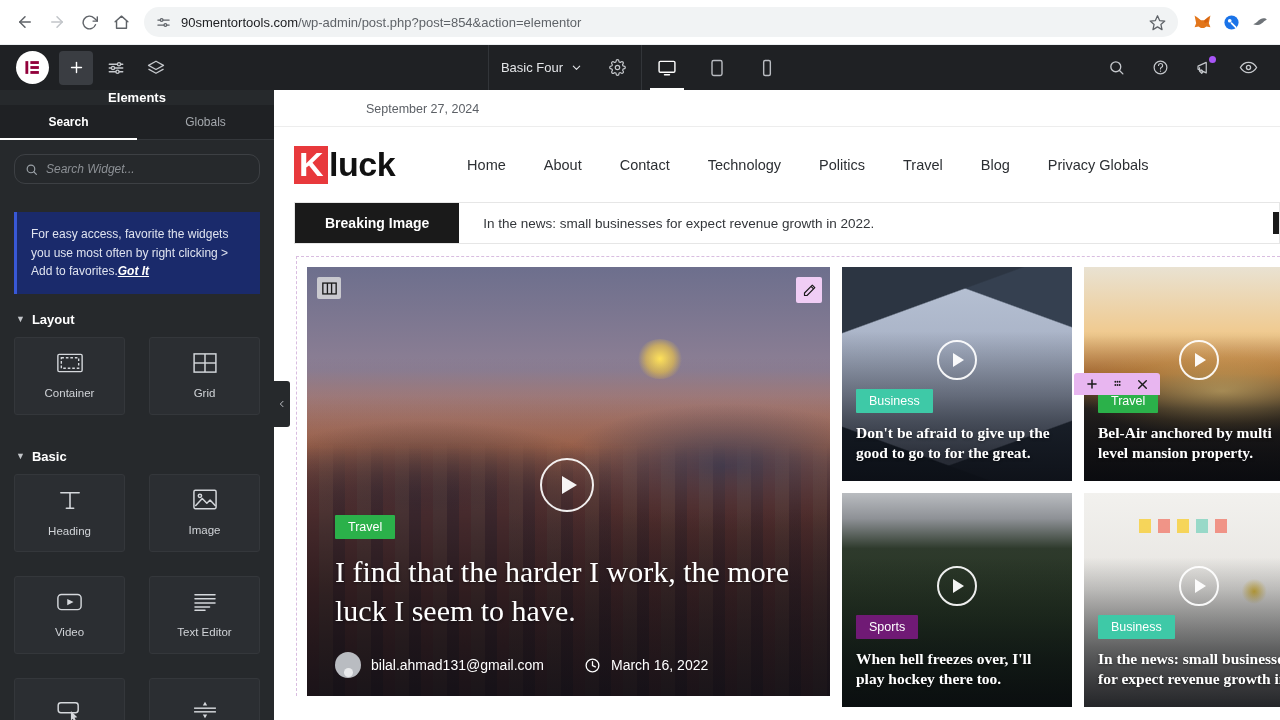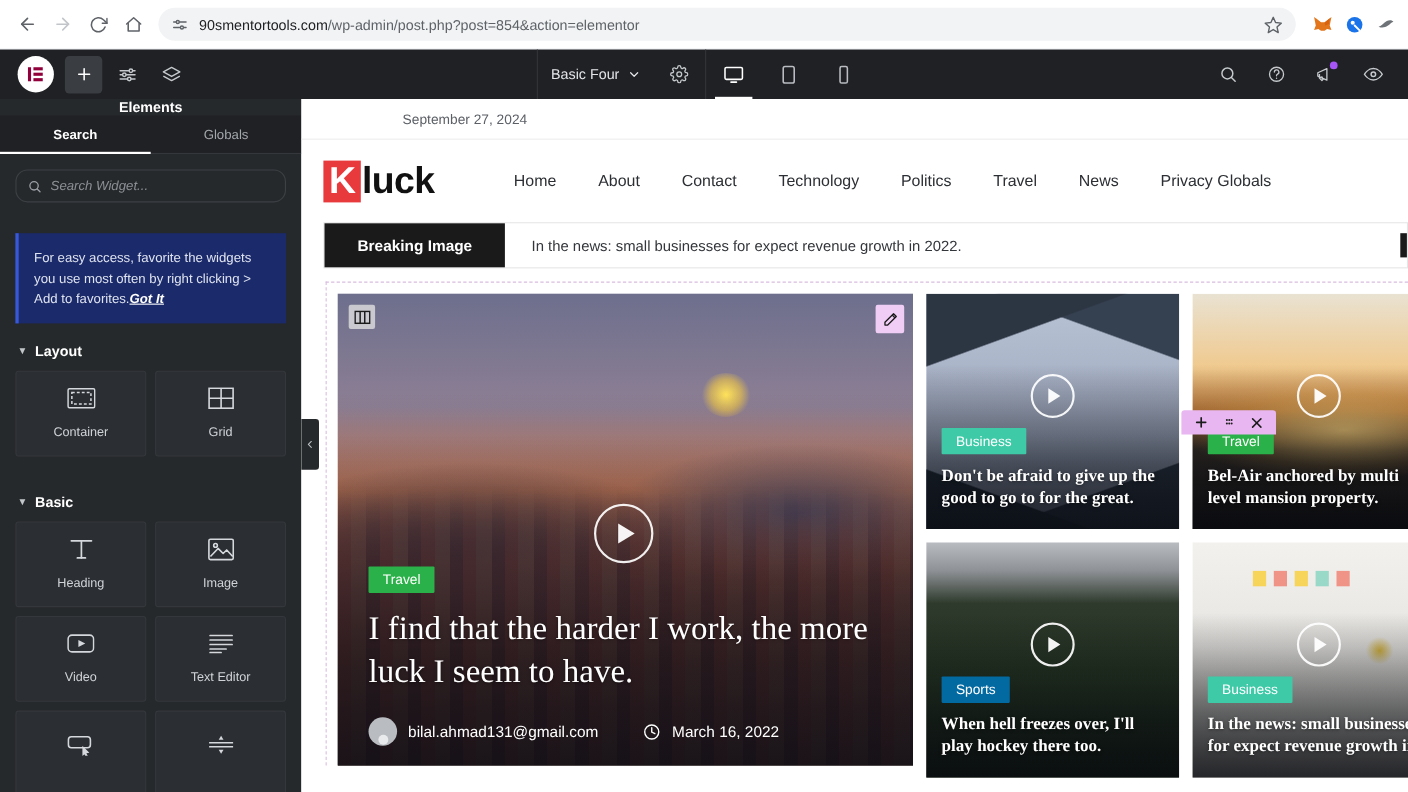--- a/index.html
+++ b/index.html
@@ -192,21 +192,21 @@
   .notice b { font-weight: bold; font-style: italic; text-decoration: underline; color:#fff; }
   .section-head {
     display: flex; align-items: center; gap: 7px;
     font-size: 13px; font-weight: bold; color: #ffffff;
     padding: 18px 16px 10px 16px;
   }
   .caret { font-size: 9px; color: #c2c5c9; }
   .widget-grid {
     display: grid;
     grid-template-columns: 1fr 1fr;
-    gap: 8px;
+    gap: 24px;
     padding: 0 14px;
   }
   .widget-card {
     background: #2b2e32;
     border: 1px solid #34373b;
     border-radius: 3px;
     height: 78px;
     display: flex; flex-direction: column;
     align-items: center; justify-content: center;
     gap: 10px;
@@ -762,21 +762,21 @@
         <span class="kbox">K</span>
           <span>luck</span>
       </div>
       <div class="site-nav">
         <span>Home</span>
         <span>About</span>
         <span>Contact</span>
         <span>Technology</span>
         <span>Politics</span>
         <span>Travel</span>
-        <span>News</span>
+        <span>Blog</span>
         <span>Privacy Globals</span>
       </div>
     </div>
 
     <div class="breaking">
       <div class="breaking-label">Breaking Image</div>
       <div class="breaking-text">In the news: small businesses for expect revenue growth in 2022.</div>
       <div class="breaking-caret"></div>
     </div>
 
@@ -868,21 +868,21 @@
             </div>
           </div>
 
           <div class="mini-card" style="width:230px;height:214px;">
             <div class="bg-rugby"></div>
             <div class="mini-scrim"></div>
             <div class="play-btn" style="width:40px;height:40px;left:95px;top:73px;">
               <div class="play-tri" style="border-width:7px 0 7px 11px;margin-left:3px;"></div>
             </div>
             <div class="mini-body">
-              <span class="badge" style="background:#0369a1">Sports</span>
+              <span class="badge" style="background:#701a75">Sports</span>
               <div class="mini-title">When hell freezes over, I'll play hockey there too.</div>
             </div>
           </div>
         </div>
 
         <div class="side-col">
           <div class="mini-card" style="width:230px;height:214px;">
             <div class="bg-sunsetair"></div>
             <div class="mini-scrim"></div>
             <div class="play-btn" style="width:40px;height:40px;left:95px;top:73px;">

